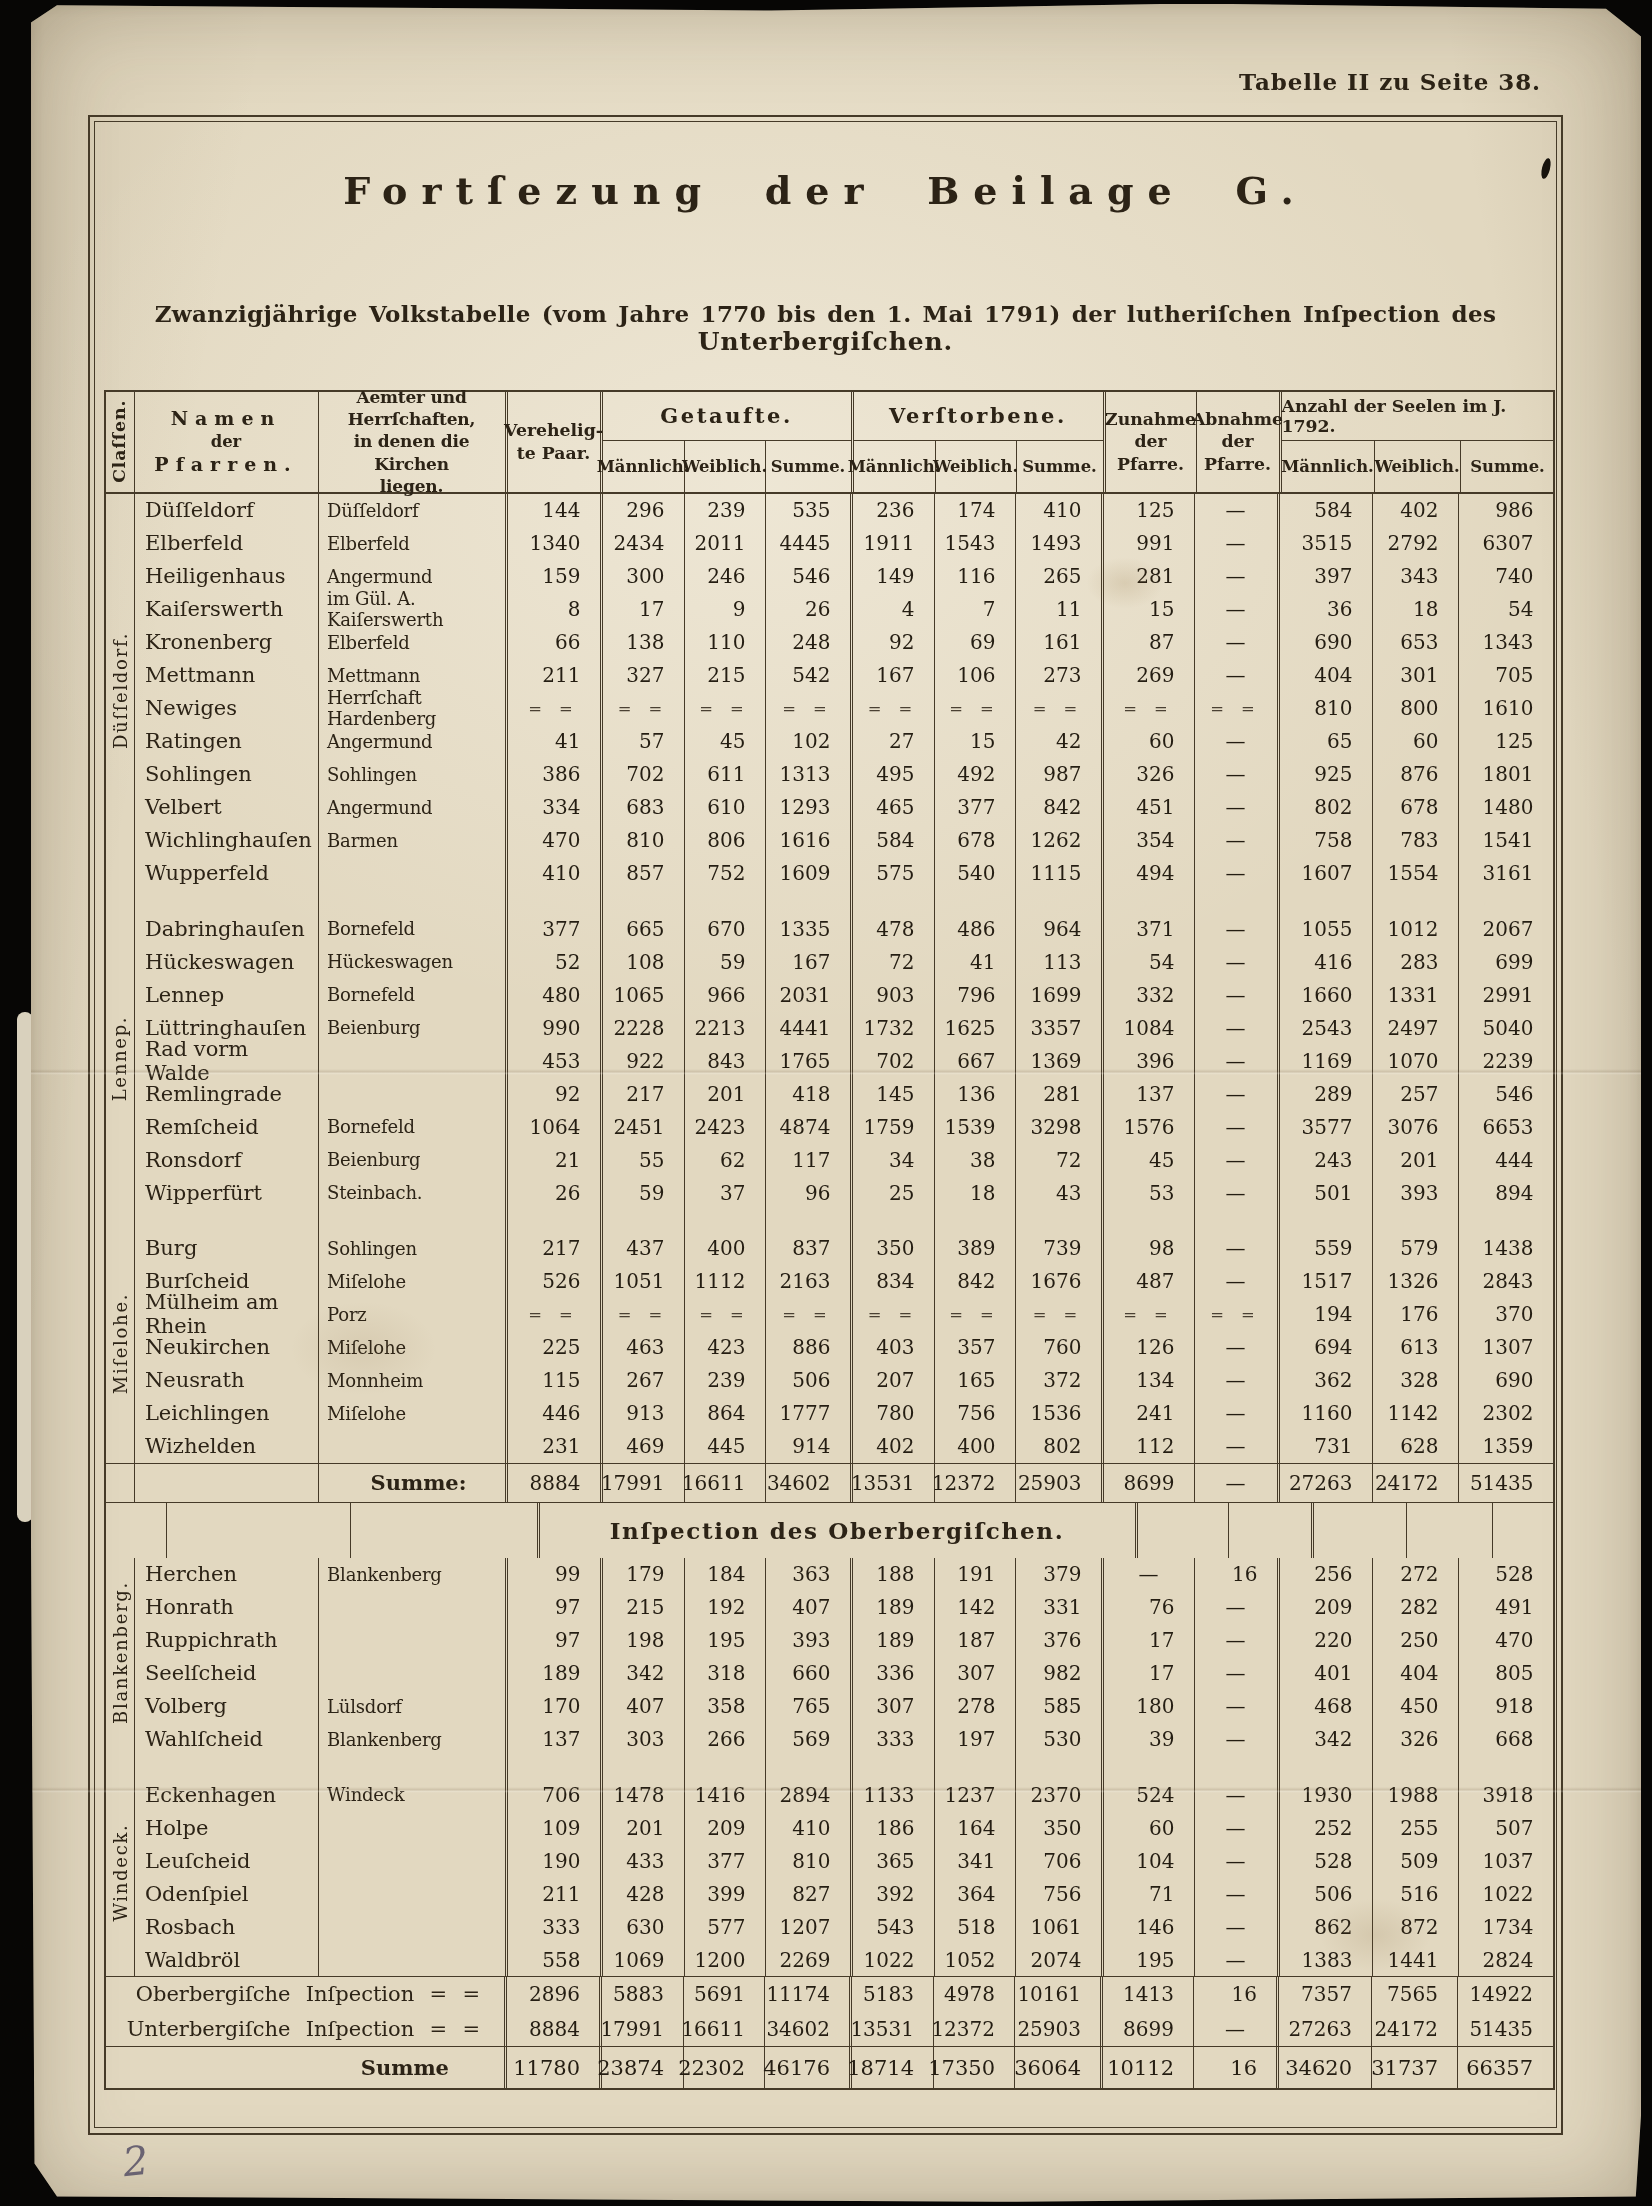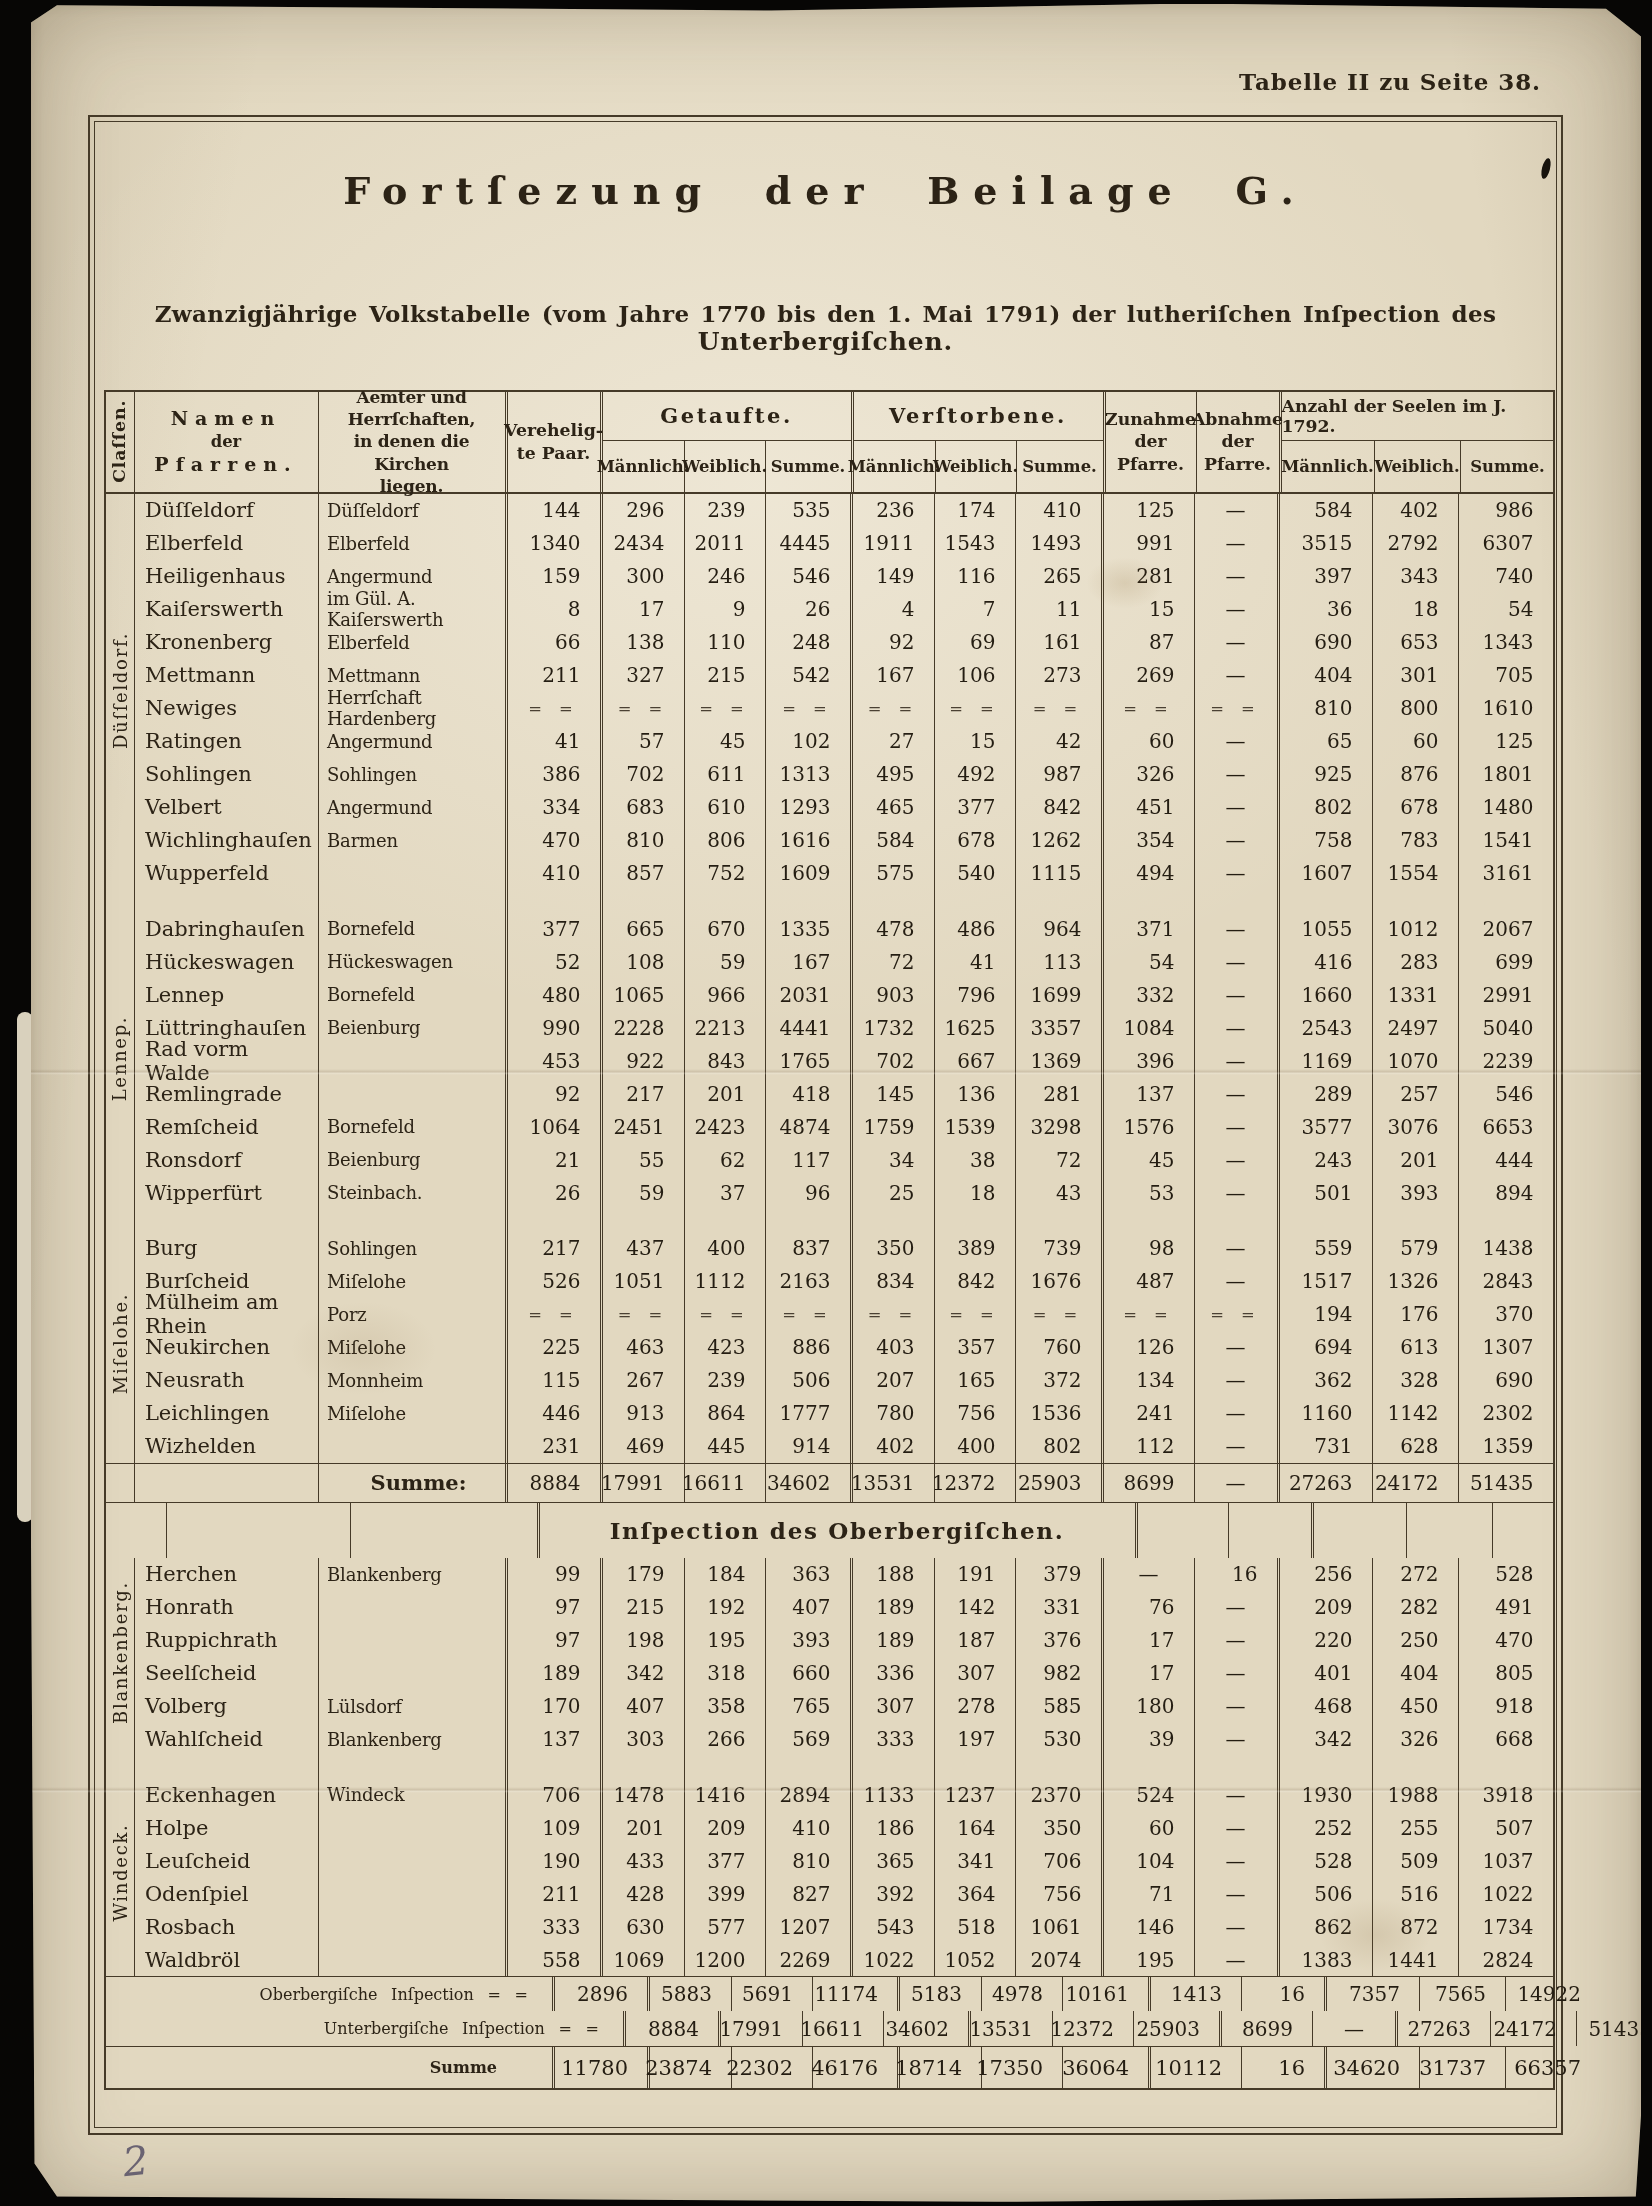--- a/index.html
+++ b/index.html
@@ -103,21 +103,21 @@
 
   .trow{display:flex;height:33px;}
   .trow.gap{height:22.5px;}
   .cell{display:flex;align-items:center;flex-shrink:0;}
   .cell.name{font-size:21px;padding-left:10.4px;}
   .cell.amt{font-size:18px;padding-left:8.6px;letter-spacing:-0.2px;}
   .cell.num{justify-content:flex-end;padding-right:19px;font-size:20px;color:#241d12;}
   .cell.dash{justify-content:center;padding-right:0;}
   .cell.ditto{justify-content:center;font-size:16.4px;letter-spacing:6px;color:#4a4033;}
   .cell.sumlabel{justify-content:flex-end;padding-right:38px;font-weight:bold;font-size:21px;}
-  .cell.flabel{justify-content:flex-end;padding-right:24px;font-size:16px;word-spacing:8.6px;white-space:nowrap;margin-left:48px;}
+  .cell.flabel{justify-content:flex-end;padding-right:24px;font-size:21px;word-spacing:8.6px;white-space:nowrap;}
   .cell.bandtitle{justify-content:center;font-weight:bold;font-size:23px;letter-spacing:1.7px;}
 
   .trow.sumrow{height:40px;border-top:1.7px solid var(--ln);border-bottom:1.7px solid var(--ln);}
   .trow.band{height:55px;padding-left:32px;}
   .trow.footrow{height:35px;}
   .trow.footrow.first{border-top:1.7px solid var(--ln);}
   .trow.footrow.grand{height:42px;border-top:1.7px solid var(--ln);}
   .trow.footrow.grand .flabel{padding-right:55px;font-weight:bold;}
   .trow.footrow.grand .num{font-size:21px;}
 
@@ -973,21 +973,21 @@
           <div class="cell c7 bs num">5183</div>
           <div class="cell c8 bs num">4978</div>
           <div class="cell c9 bd num">10161</div>
           <div class="cell c10 bs num">1413</div>
           <div class="cell c11 bd num">16</div>
           <div class="cell c12 bs num">7357</div>
           <div class="cell c13 bs num">7565</div>
           <div class="cell c14 bn num">14922</div>
         </div>
         <div class="trow footrow">
-          <div class="cell bd flabel" style="width: 472px;">Unterbergiſche Inſpection = =</div>
+          <div class="cell bd flabel" style="width: 401px;">Unterbergiſche Inſpection = =</div>
           <div class="cell c3 bd num">8884</div>
           <div class="cell c4 bs num">17991</div>
           <div class="cell c5 bs num">16611</div>
           <div class="cell c6 bd num">34602</div>
           <div class="cell c7 bs num">13531</div>
           <div class="cell c8 bs num">12372</div>
           <div class="cell c9 bd num">25903</div>
           <div class="cell c10 bs num">8699</div>
           <div class="cell c11 bd num dash">—</div>
           <div class="cell c12 bs num">27263</div>

